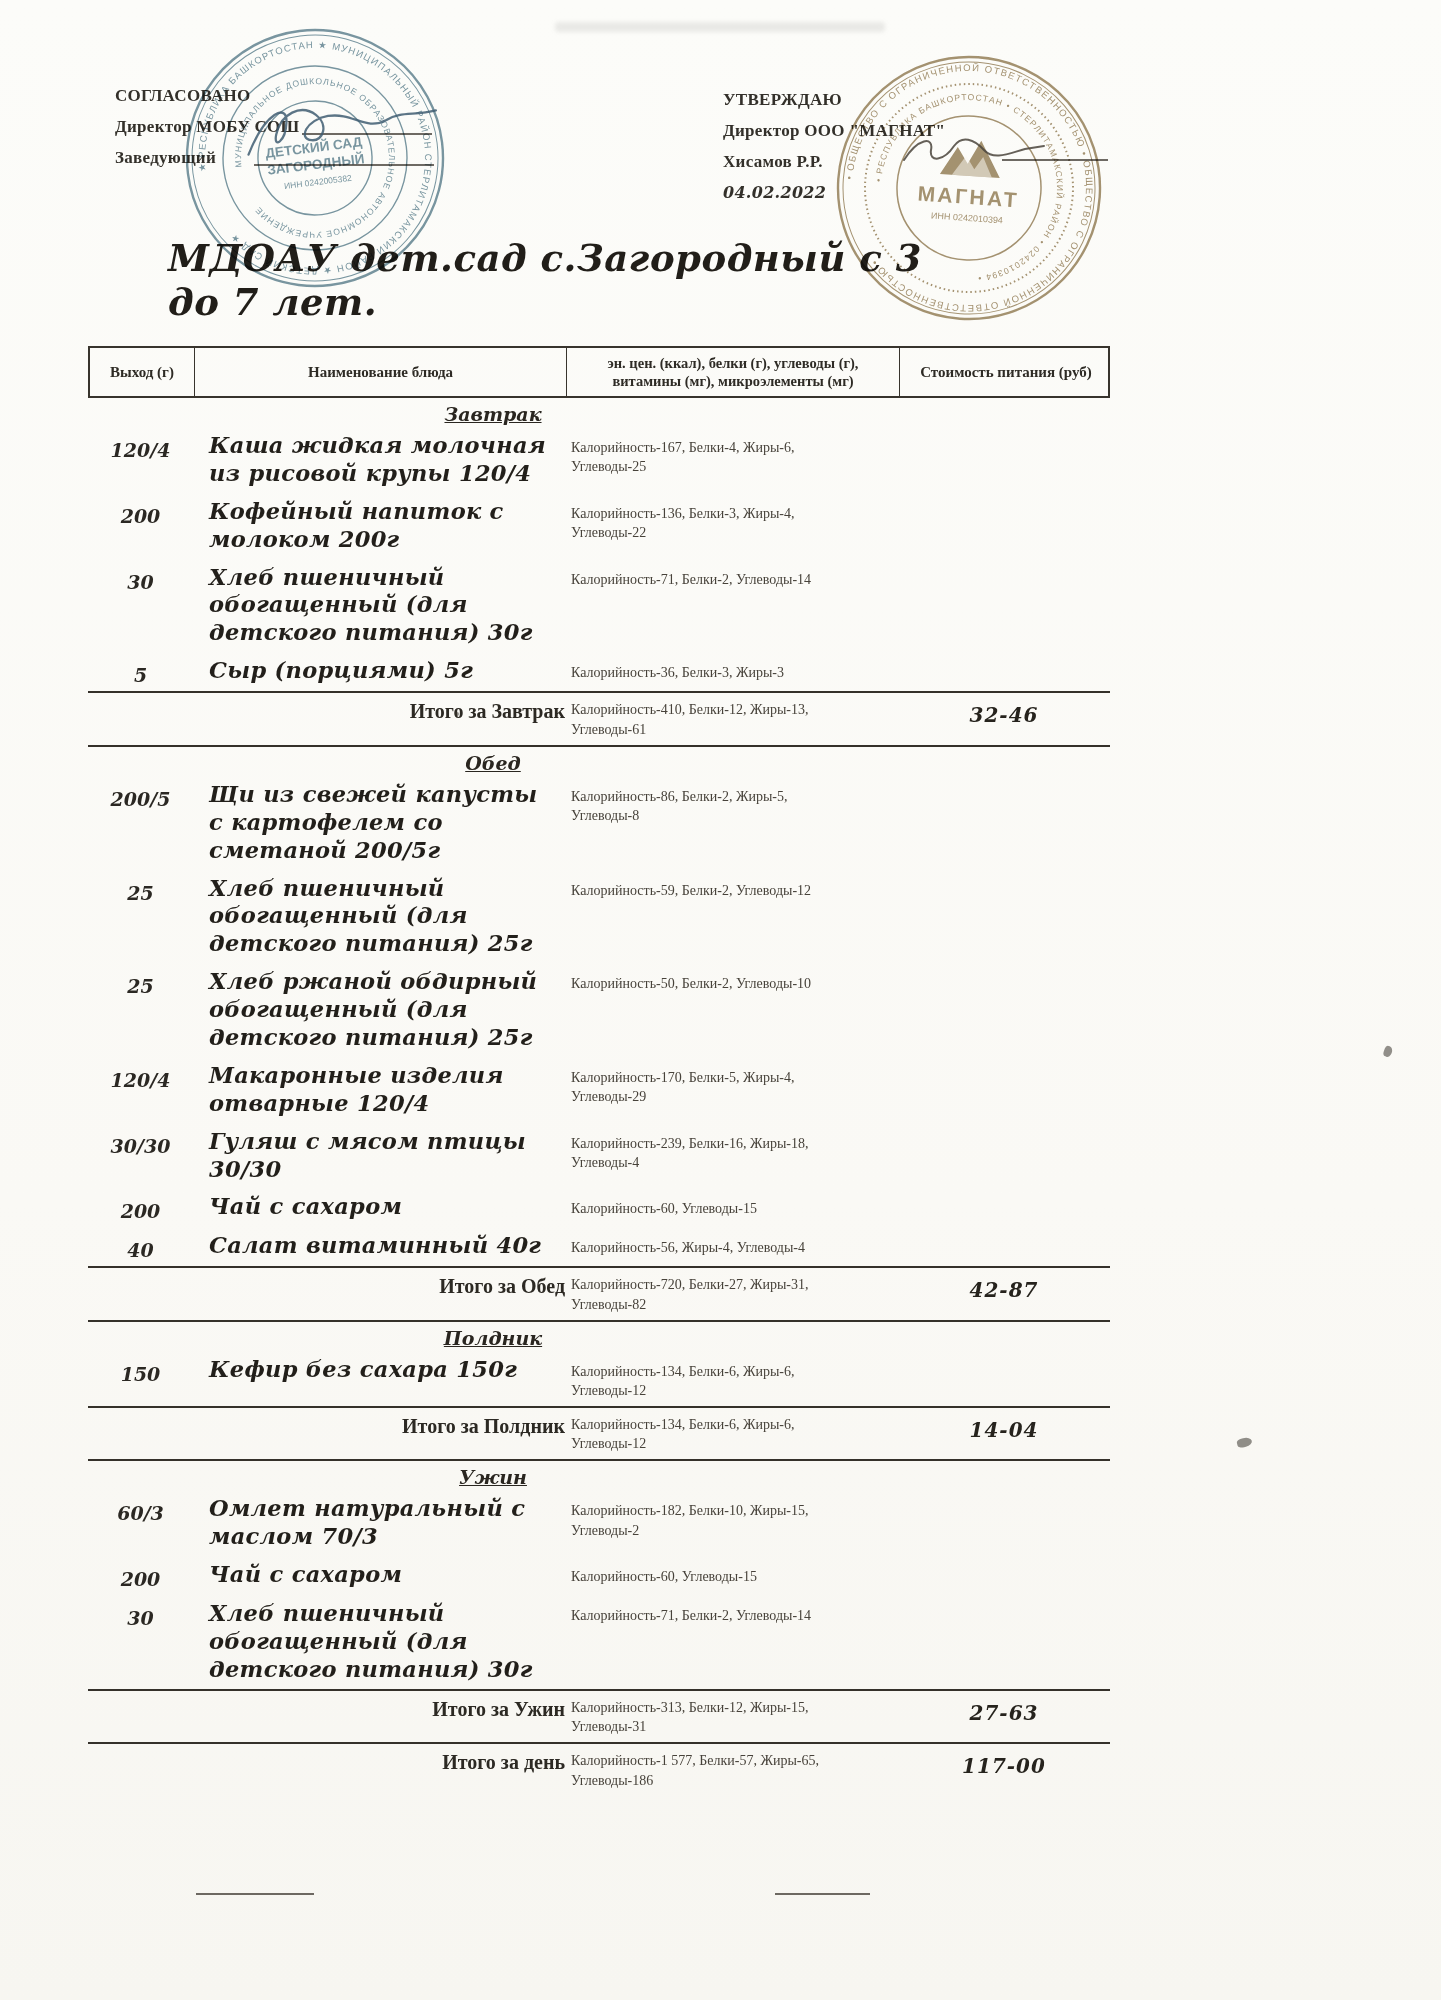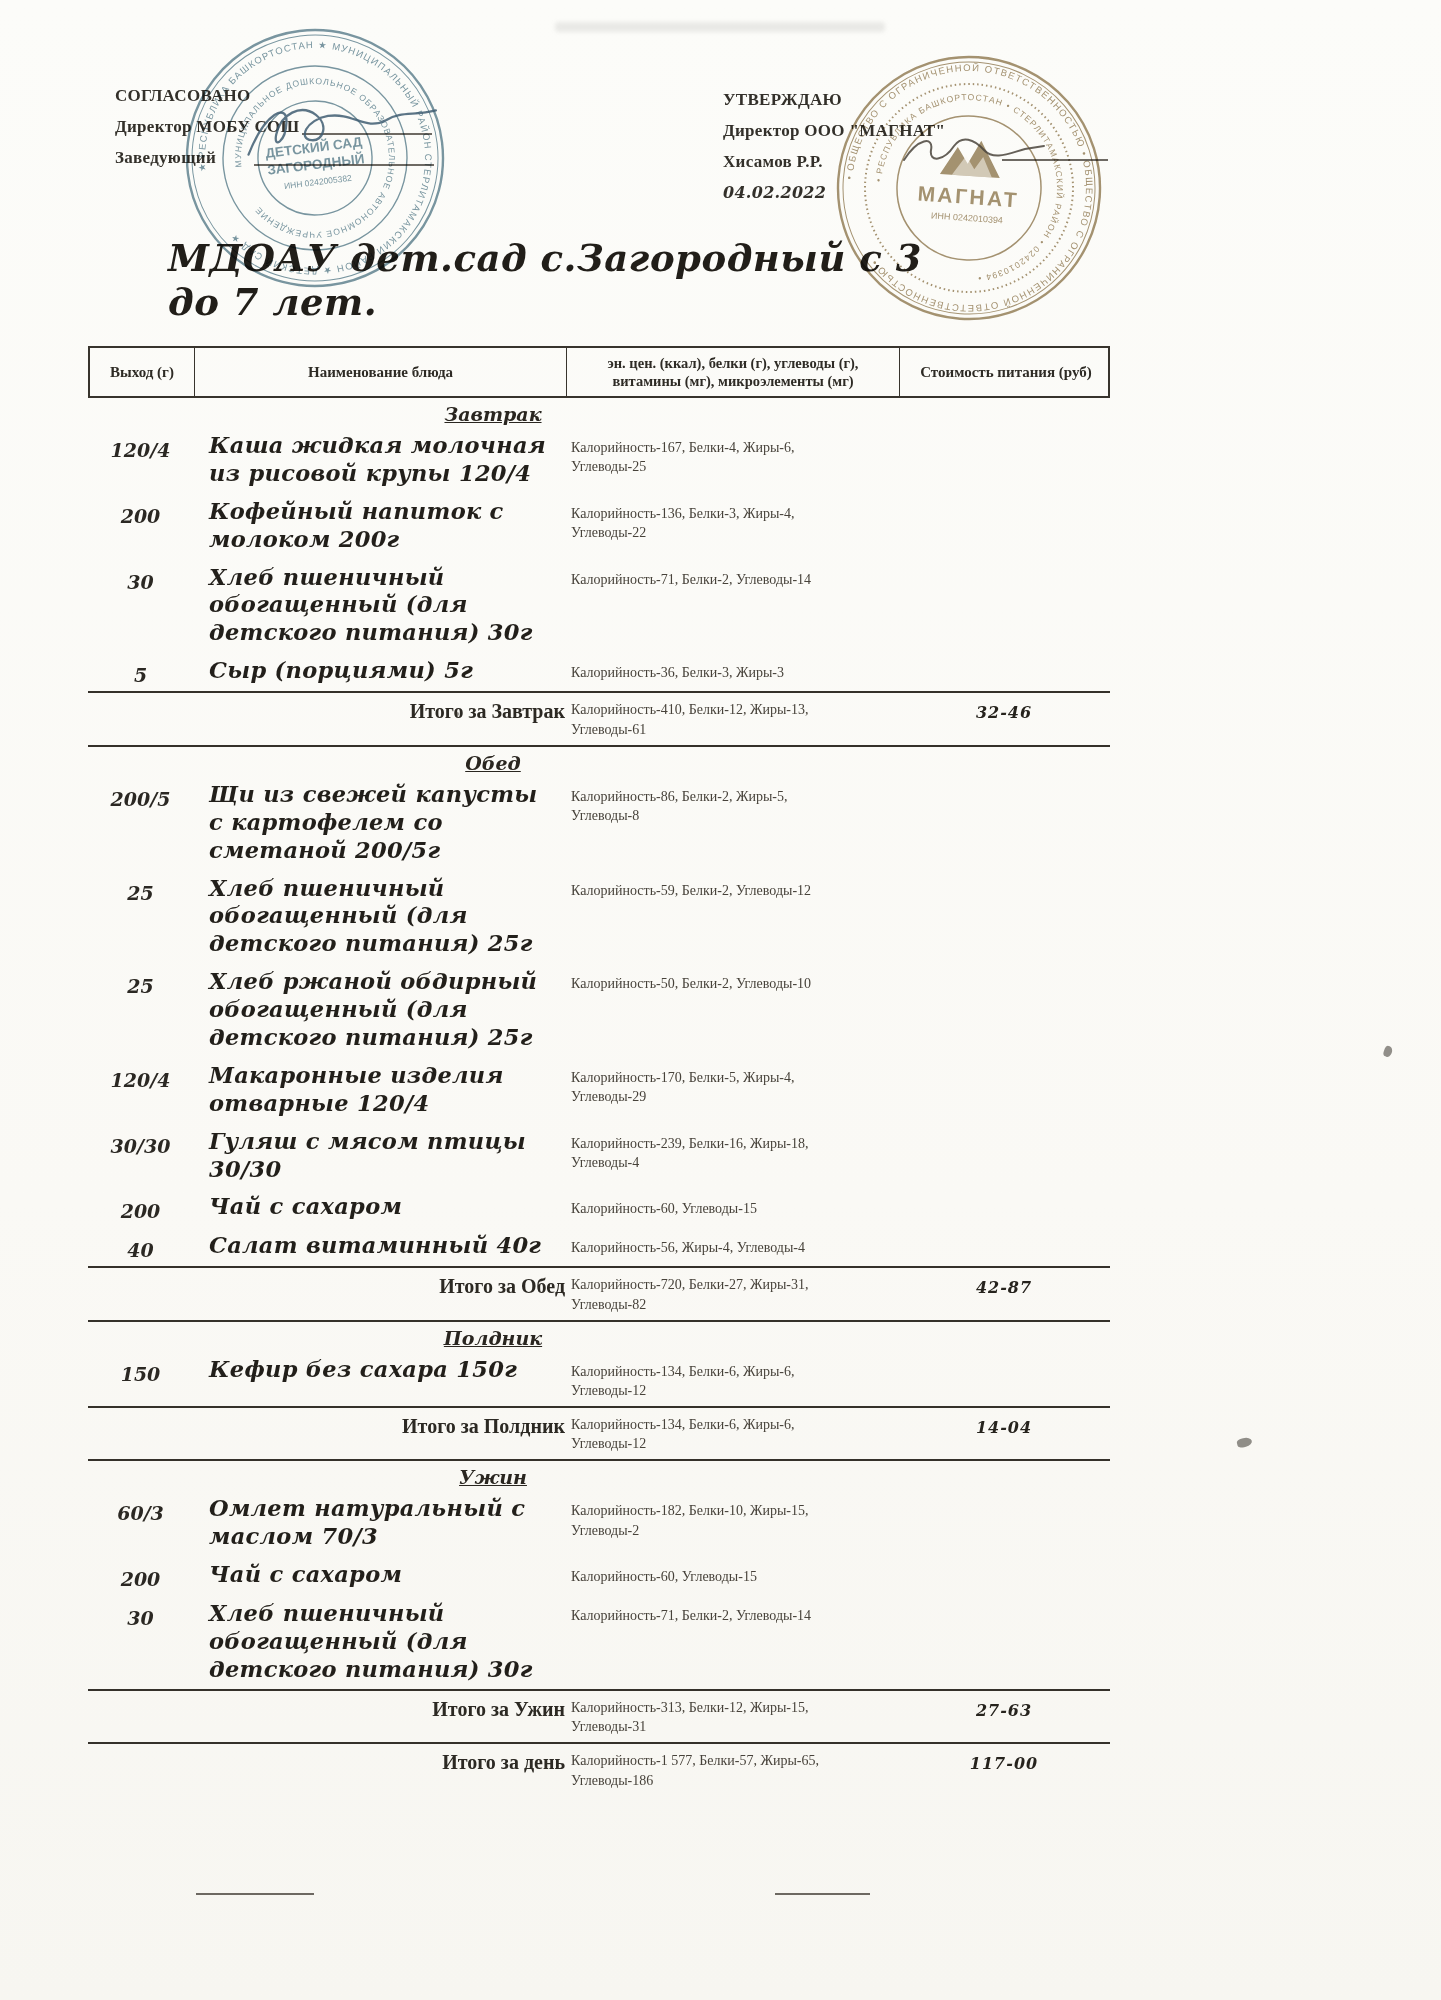--- a/index.html
+++ b/index.html
@@ -66,21 +66,21 @@
     padding-top:6px; padding-left:6px; max-width:262px;
   }
   .cell-cost { }
 
   .total-row { border-top:2px solid #35312a; border-bottom:2px solid #35312a; padding:3px 0 6px; }
   .day-total-row { padding:3px 0 6px; }
   .total-label { text-align:right; font-weight:bold; font-size:20px; padding-top:4px; color:#2c2923; }
   .total-nutrition { font-size:14px; line-height:1.38; color:#47423a; padding-top:4px; padding-left:6px; max-width:262px; }
   .total-cost {
     font-family:"DejaVu Serif",serif; font-weight:bold; font-style:italic;
-    font-size:16px; text-align:center; padding-top:7px; letter-spacing:1px; color:#26231d;
+    font-size:20px; text-align:center; padding-top:7px; letter-spacing:1px; color:#26231d;
   }
 
   
   .stamp { position:absolute; mix-blend-mode:multiply; }
   .stamp-left  { left:183px; top:26px; width:264px; height:264px; transform:rotate(-7deg); opacity:.78; }
   .stamp-right { left:833px; top:52px; width:272px; height:272px; transform:rotate(4deg); opacity:.88; }
   .signature { position:absolute; }
 
   
   .smudge { position:absolute; background:rgba(120,120,120,.14); filter:blur(2px); border-radius:4px; }

